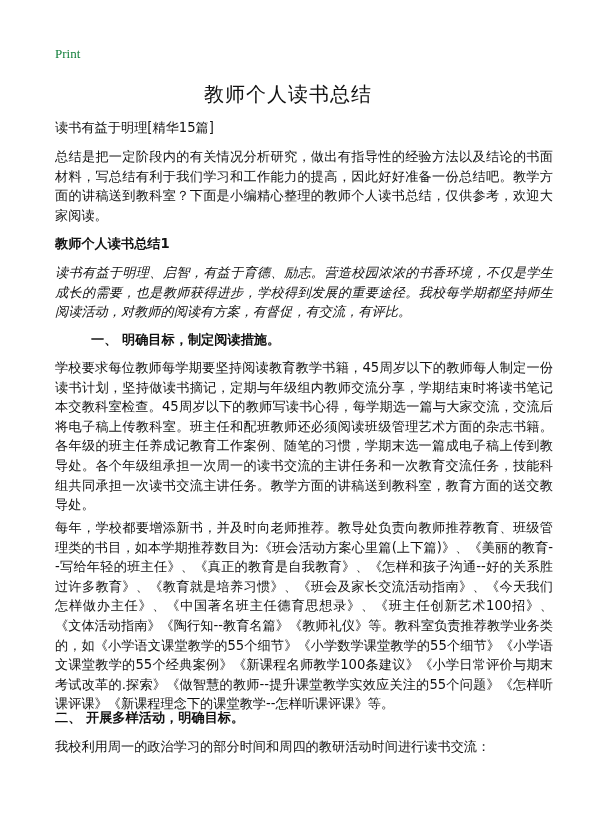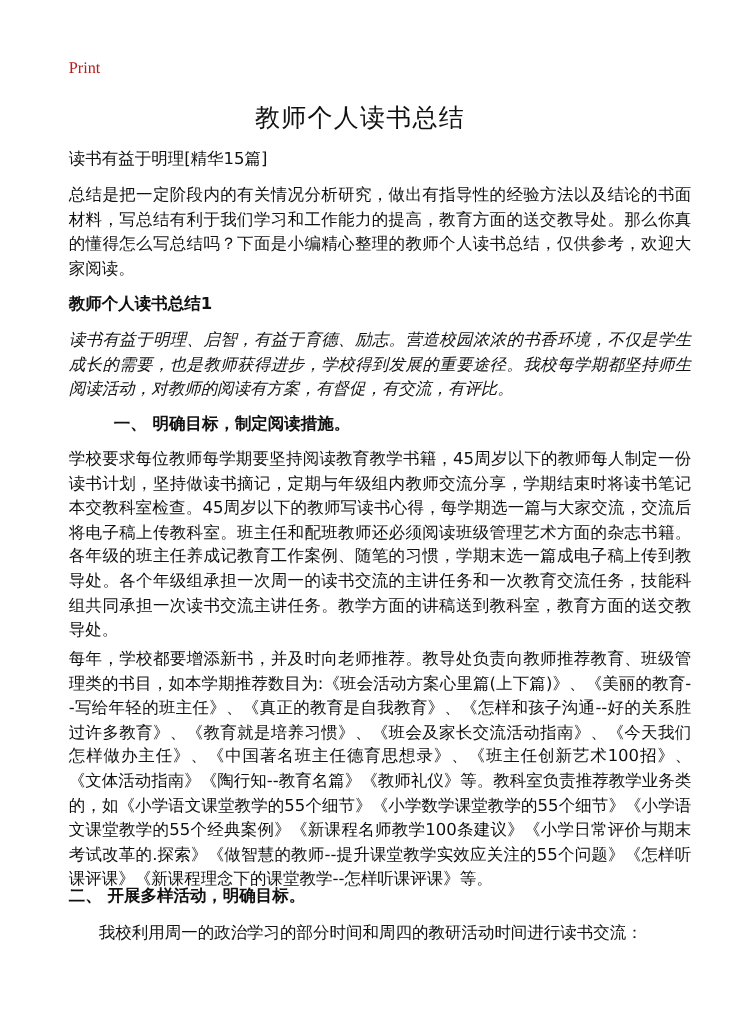--- a/index.html
+++ b/index.html
@@ -14,21 +14,21 @@
       position: relative;
       color: #111111;
       font-family: "DejaVu Sans", "Liberation Sans", sans-serif;
     }
     .print-label {
       position: absolute;
       left: 55px;
       top: 46px;
       font-family: "Liberation Serif", "DejaVu Serif", serif;
       font-size: 13px;
-      color: #b91c1c;
+      color: #15803d;
     }
     .doc-title {
       position: absolute;
       left: 0;
       width: 576px;
       top: 81px;
       text-align: center;
       font-size: 20px;
       font-weight: normal;
       letter-spacing: 1px;
@@ -46,32 +46,32 @@
       text-align-last: left;
     }
     .subtitle { top: 118px; }
     .intro { top: 147px; }
     .h1 { top: 234px; font-weight: bold; }
     .p1 { top: 263px; font-style: italic; }
     .h2 { top: 330px; font-weight: bold; margin-left: 36px; }
     .p2 { top: 358px; }
     .p3 { top: 518px; }
     .h3 { top: 708px; font-weight: bold; }
-    .p4 { top: 737px; margin-left: 24px; }
+    .p4 { top: 737px; }
   </style>
 </head>
 <body>
 
 <div class="print-label">Print</div>
 
 <h1 class="doc-title">教师个人读书总结</h1>
 
 <p class="block subtitle">读书有益于明理[精华15篇]</p>
 
-<p class="block intro">总结是把一定阶段内的有关情况分析研究，做出有指导性的经验方法以及结论的书面材料，写总结有利于我们学习和工作能力的提高，教育方面的送交教导处。那么你真的懂得怎么写总结吗？下面是小编精心整理的教师个人读书总结，仅供参考，欢迎大家阅读。</p>
+<p class="block intro">总结是把一定阶段内的有关情况分析研究，做出有指导性的经验方法以及结论的书面材料，写总结有利于我们学习和工作能力的提高，因此好好准备一份总结吧。教学方面的讲稿送到教科室？下面是小编精心整理的教师个人读书总结，仅供参考，欢迎大家阅读。</p>
 
 <p class="block h1">教师个人读书总结1</p>
 
 <p class="block p1">读书有益于明理、启智，有益于育德、励志。营造校园浓浓的书香环境，不仅是学生成长的需要，也是教师获得进步，学校得到发展的重要途径。我校每学期都坚持师生阅读活动，对教师的阅读有方案，有督促，有交流，有评比。</p>
 
 <p class="block h2">一、 明确目标，制定阅读措施。</p>
 
 <p class="block p2">学校要求每位教师每学期要坚持阅读教育教学书籍，45周岁以下的教师每人制定一份读书计划，坚持做读书摘记，定期与年级组内教师交流分享，学期结束时将读书笔记本交教科室检查。45周岁以下的教师写读书心得，每学期选一篇与大家交流，交流后将电子稿上传教科室。班主任和配班教师还必须阅读班级管理艺术方面的杂志书籍。各年级的班主任养成记教育工作案例、随笔的习惯，学期末选一篇成电子稿上传到教导处。各个年级组承担一次周一的读书交流的主讲任务和一次教育交流任务，技能科组共同承担一次读书交流主讲任务。教学方面的讲稿送到教科室，教育方面的送交教导处。</p>
 
 <p class="block p3">每年，学校都要增添新书，并及时向老师推荐。教导处负责向教师推荐教育、班级管理类的书目，如本学期推荐数目为:《班会活动方案心里篇(上下篇)》、《美丽的教育--写给年轻的班主任》、《真正的教育是自我教育》、《怎样和孩子沟通--好的关系胜过许多教育》、《教育就是培养习惯》、《班会及家长交流活动指南》、《今天我们怎样做办主任》、《中国著名班主任德育思想录》、《班主任创新艺术100招》、《文体活动指南》《陶行知--教育名篇》《教师礼仪》等。教科室负责推荐教学业务类的，如《小学语文课堂教学的55个细节》《小学数学课堂教学的55个细节》《小学语文课堂教学的55个经典案例》《新课程名师教学100条建议》《小学日常评价与期末考试改革的.探索》《做智慧的教师--提升课堂教学实效应关注的55个问题》《怎样听课评课》《新课程理念下的课堂教学--怎样听课评课》等。</p>

